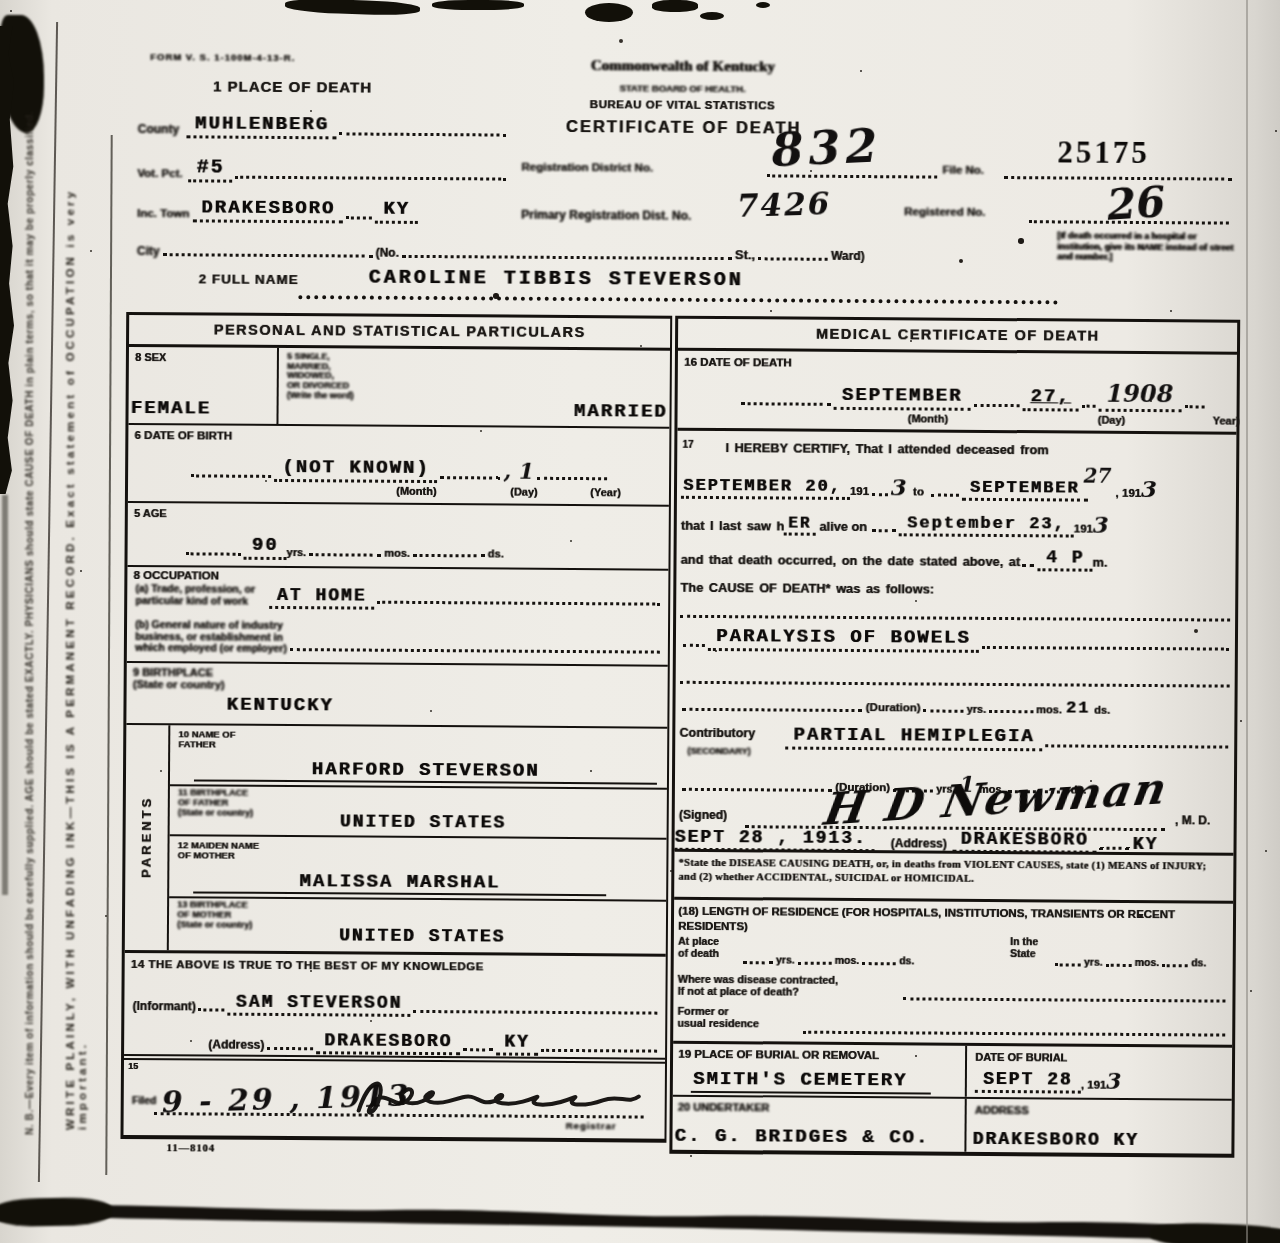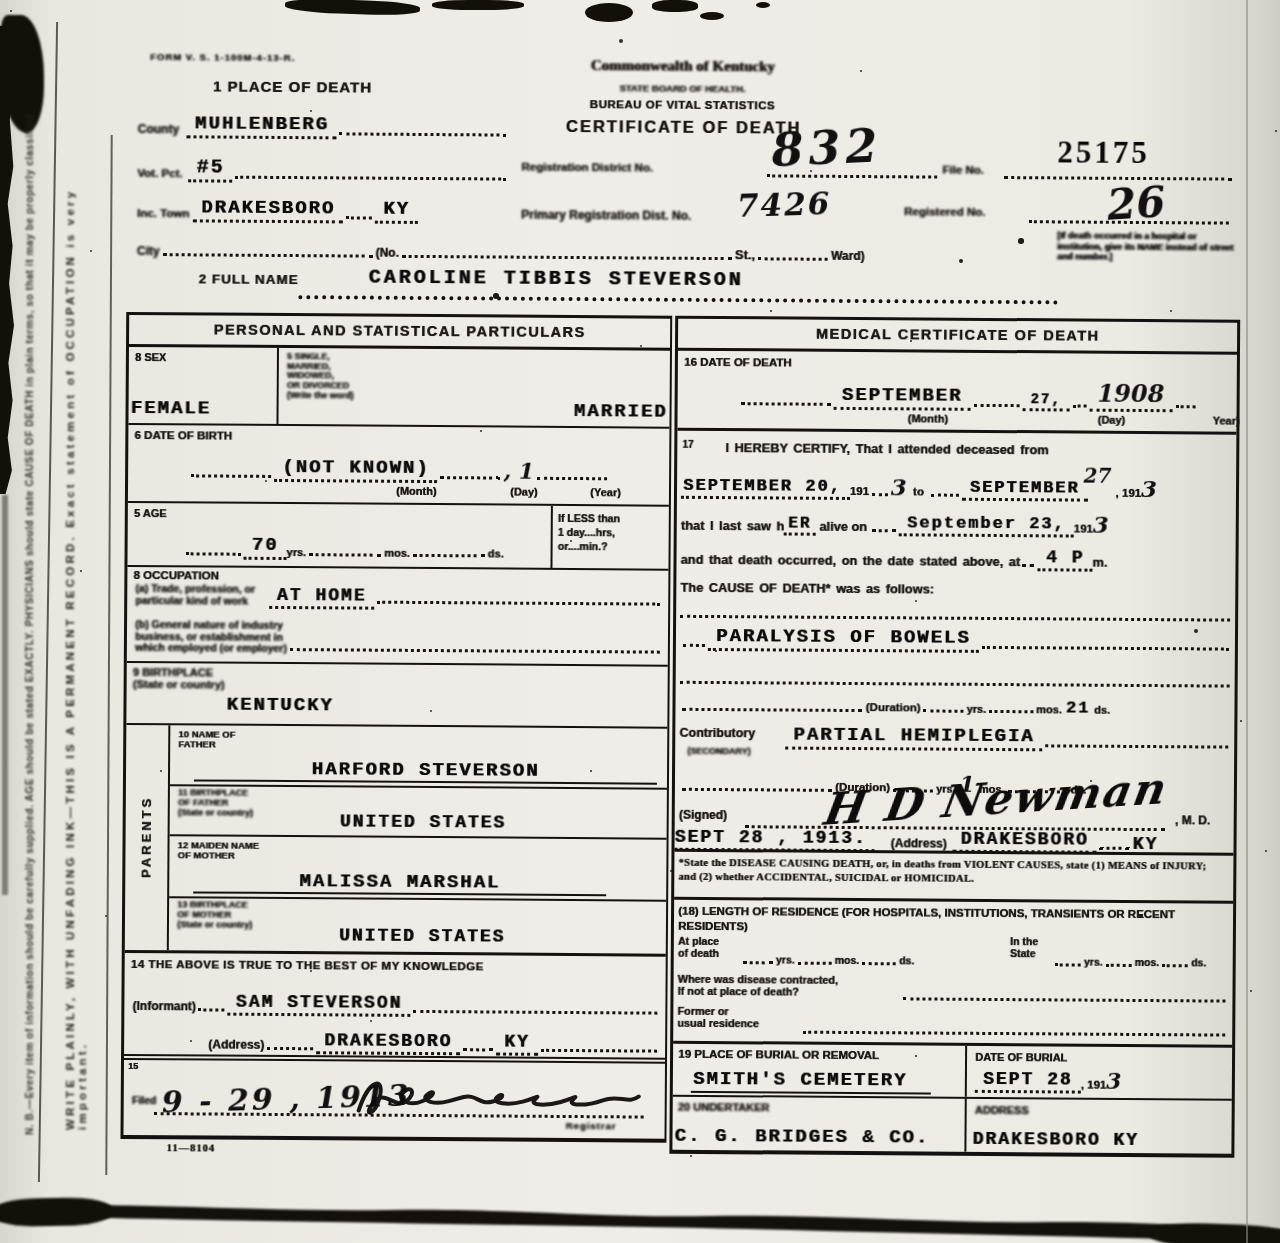--- a/index.html
+++ b/index.html
@@ -169,32 +169,27 @@
         <span class="lab abs" style="left:268px;top:58px;font-size:11px;">(Month)</span>
         <span class="lab abs" style="left:382px;top:58px;font-size:11px;">(Day)</span>
         <span class="lab abs" style="left:462px;top:58px;font-size:11px;">(Year)</span>
       </div>
 
       <div class="row" style="height:64px;display:flex;">
         <div class="cell" style="flex:1;">
           <span class="lab abs" style="left:6px;top:4px;font-size:11px;">5 AGE</span>
           <div class="abs frow" style="left:55px;bottom:6px;width:350px;">
             <span class="dseg" style="width:55px;"></span>
-            <span class="tw du" style="font-size:19px;">70</span>
+            <span class="tw du" style="font-size:19px;">90</span>
             <span class="lab" style="font-size:11px;margin-bottom:2px;">yrs.</span>
             <span class="dseg" style="width:72px;"></span>
             <span class="lab" style="font-size:11px;margin-bottom:2px;">mos.</span>
             <span class="dseg" style="width:72px;"></span>
             <span class="lab" style="font-size:11px;margin-bottom:2px;">ds.</span>
           </div>
-        </div>
-        <div class="cell" style="width:118px;border-left:2px solid #14110e;">
-          <span class="lab pre abs" style="left:5px;top:5px;font-size:10.5px;line-height:1.35;">If LESS than
-1 day....hrs,
-or....min.?</span>
         </div>
       </div>
 
       <div class="row" style="height:96px;">
         <span class="lab abs" style="left:6px;top:2px;font-size:11.5px;">8 OCCUPATION</span>
         <div class="abs frow" style="left:8px;top:16px;width:528px;">
           <span class="lab pre" style="font-size:10.5px;filter:blur(.8px);">(a) Trade, profession, or
 particular kind of work</span>
           <span class="tw du" style="font-size:18px;margin-left:14px;margin-bottom:-2px;">AT HOME</span>
           <span class="dfill"></span>
@@ -282,21 +277,21 @@
       <div class="row bar" style="height:32px;">
         <span class="lab">MEDICAL CERTIFICATE OF DEATH</span>
       </div>
 
       <div class="row" style="height:80px;border-bottom:3px solid #14110e;">
         <span class="lab abs" style="left:6px;top:5px;font-size:11.5px;">16 DATE OF DEATH</span>
         <div class="abs frow" style="left:60px;top:28px;width:496px;height:30px;">
           <span class="dseg" style="width:90px;"></span>
           <span class="tw du" style="font-size:19px;">SEPTEMBER</span>
           <span class="dseg" style="width:46px;"></span>
-          <span class="tw du" style="font-size:14px;">27,</span>
+          <span class="tw du" style="font-size:19px;text-decoration:underline;">27,</span>
           <span class="dseg" style="width:14px;"></span>
           <span class="hand du" style="font-size:24px;">1908</span>
           <span class="dseg" style="width:20px;"></span>
         </div>
         <span class="lab abs" style="left:230px;top:60px;font-size:11px;">(Month)</span>
         <span class="lab abs" style="left:420px;top:60px;font-size:11px;">(Day)</span>
         <span class="lab abs" style="left:535px;top:60px;font-size:11px;">Year)</span>
       </div>
 
       <div class="row" style="height:148px;border-bottom:none;">

